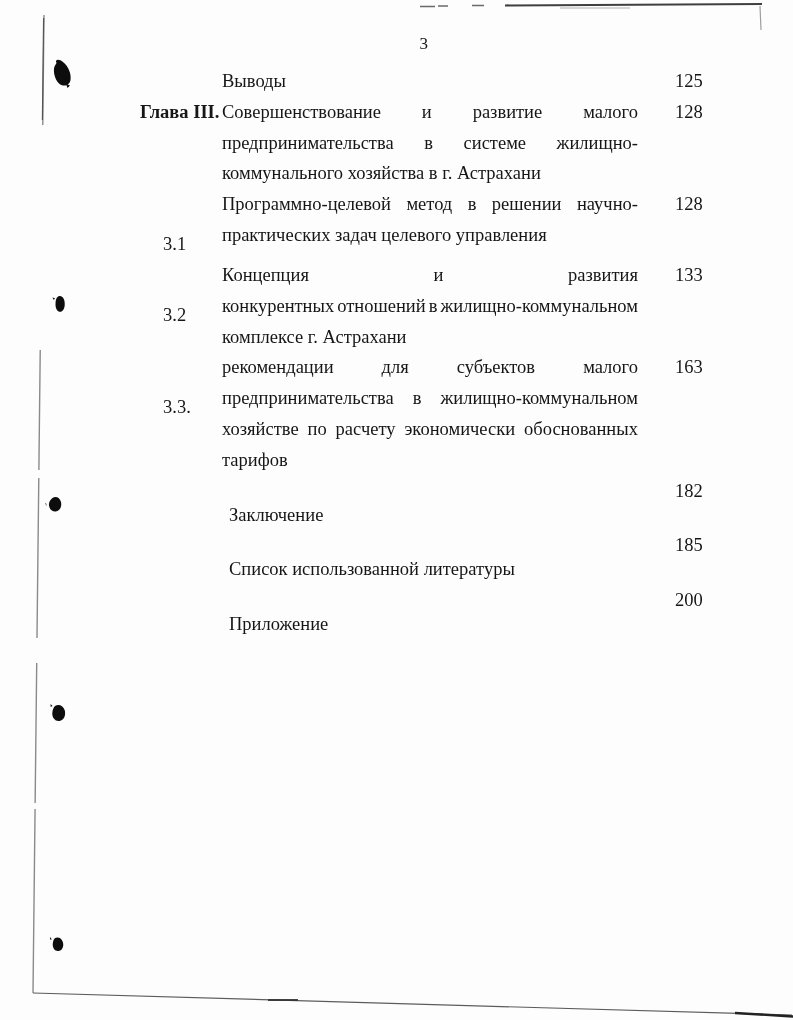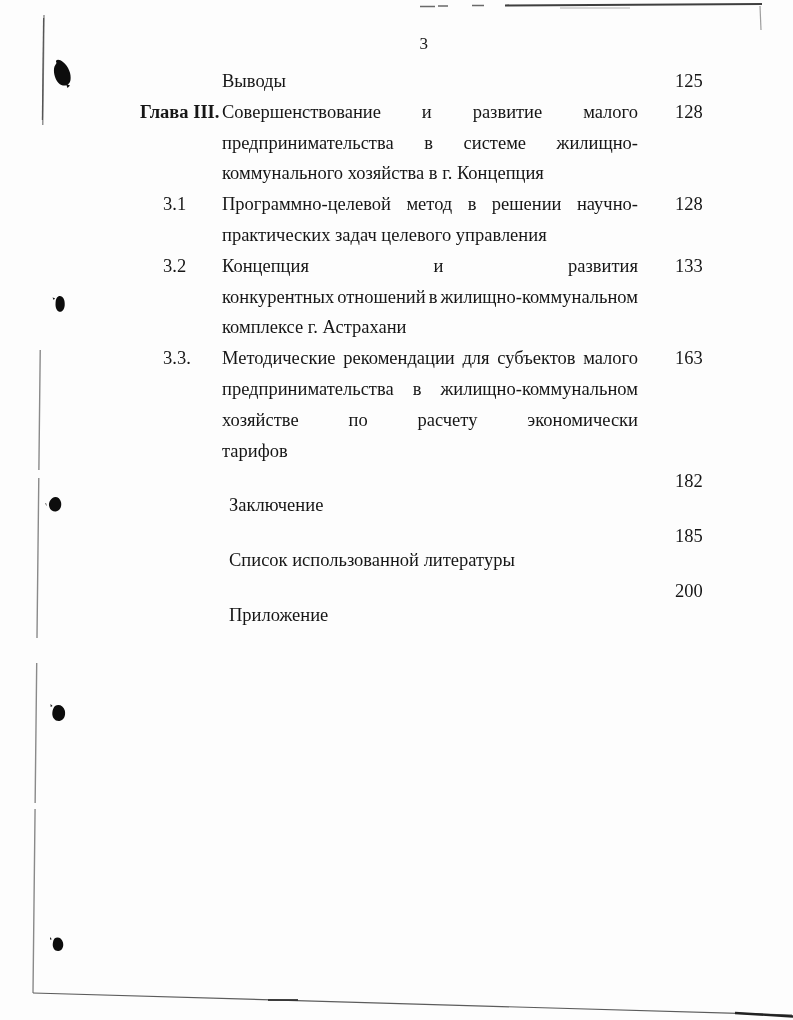--- a/index.html
+++ b/index.html
@@ -43,21 +43,21 @@
     display: flex;
     align-items: flex-start;
   }
   .label {
     flex: 0 0 82px;
     width: 82px;
     box-sizing: border-box;
     white-space: nowrap;
   }
   .label.chapter { font-weight: bold; }
-  .label.section { padding-left: 23px; }
+  .label.section { padding-left: 23px; margin-top: 40px; }
   .text {
     flex: 0 0 416px;
     width: 416px;
     box-sizing: border-box;
   }
   .text.indent { padding-left: 7px; margin-top: 24px; }
   .line { white-space: nowrap; }
   .line.just {
     display: flex;
     justify-content: space-between;
@@ -134,21 +134,21 @@
             <span>и</span>
             <span>развитие</span>
             <span>малого</span>
           </div>
           <div class="line just">
             <span>предпринимательства</span>
             <span>в</span>
             <span>системе</span>
             <span>жилищно-</span>
           </div>
-          <div class="line">коммунального хозяйства в г. Концепция</div>
+          <div class="line">коммунального хозяйства в г. Астрахани</div>
         </div>
     <div class="pagenum">128</div>
   </div>
 
   <div class="row">
     <div class="label section">3.1</div>
     <div class="text">
           <div class="line just">
             <span>Программно-целевой</span>
             <span>метод</span>
@@ -177,36 +177,36 @@
           </div>
           <div class="line">комплексе г. Астрахани</div>
         </div>
     <div class="pagenum">133</div>
   </div>
 
   <div class="row">
     <div class="label section">3.3.</div>
     <div class="text">
           <div class="line just">
-            <span>Методические</span>
             <span>рекомендации</span>
             <span>для</span>
             <span>субъектов</span>
             <span>малого</span>
           </div>
           <div class="line just">
             <span>предпринимательства</span>
             <span>в</span>
             <span>жилищно-коммунальном</span>
           </div>
           <div class="line just">
             <span>хозяйстве</span>
             <span>по</span>
             <span>расчету</span>
             <span>экономически</span>
+            <span>обоснованных</span>
           </div>
           <div class="line">тарифов</div>
         </div>
     <div class="pagenum">163</div>
   </div>
 
   <div class="row">
     <div class="label"></div>
     <div class="text indent">
           <div class="line">Заключение</div>

